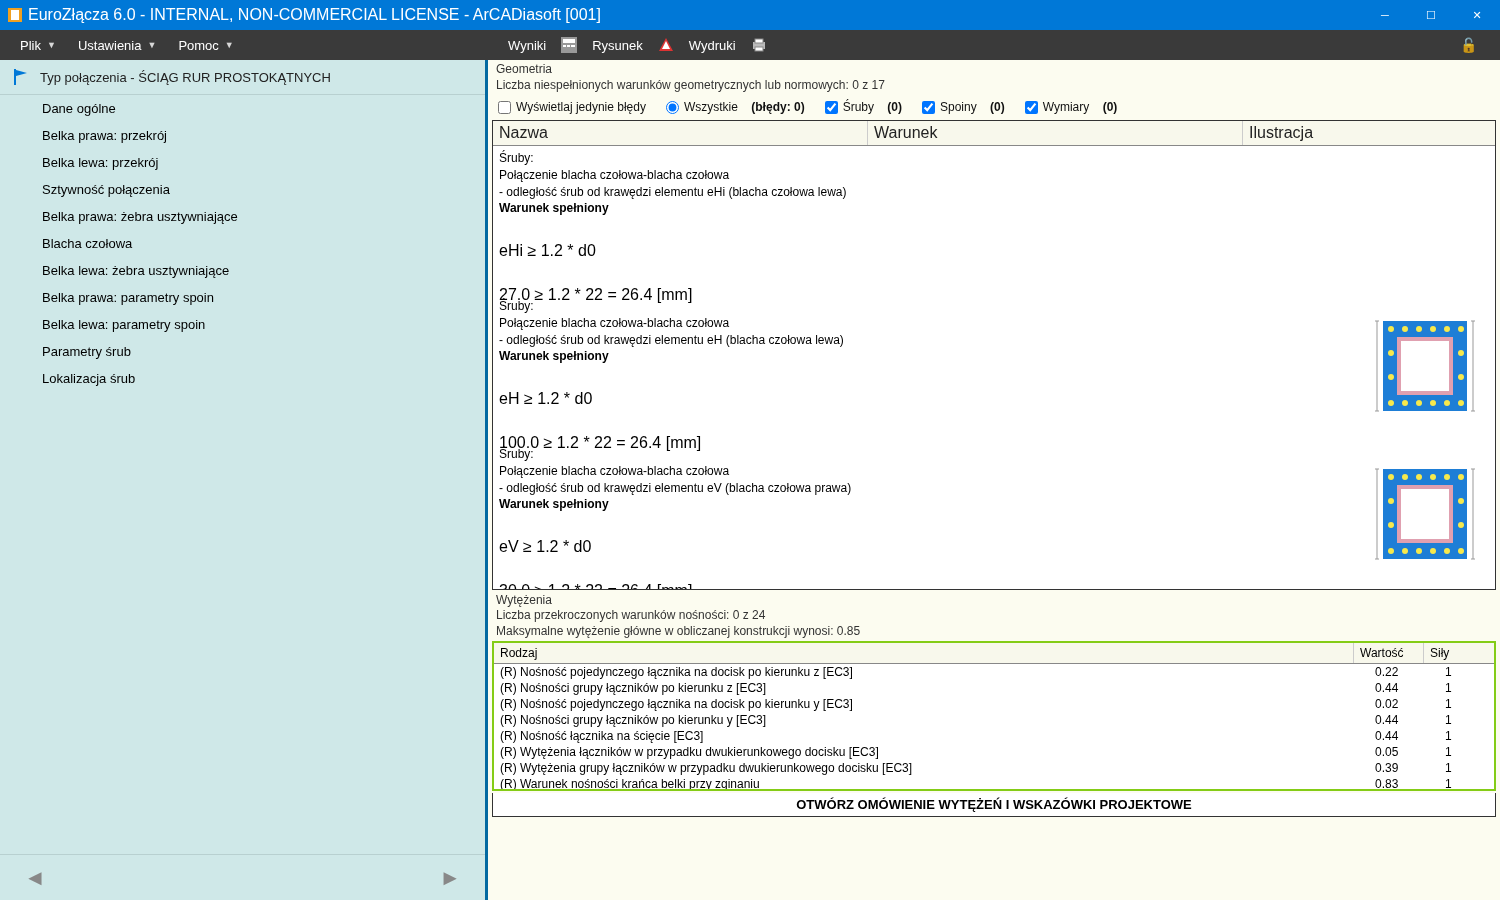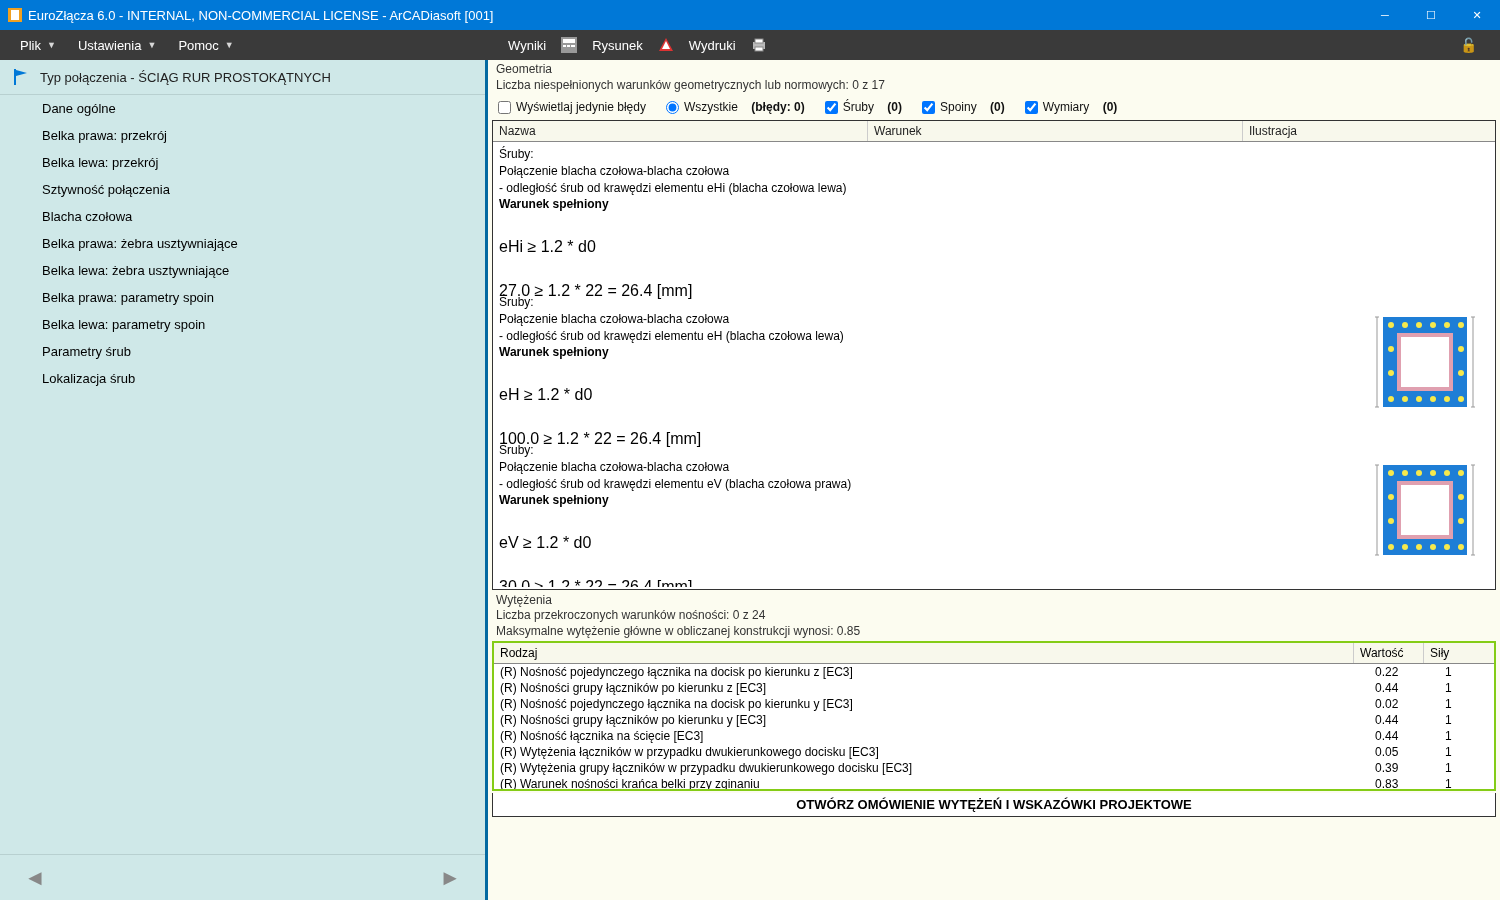--- a/index.html
+++ b/index.html
@@ -1,19 +1,19 @@
 <!DOCTYPE html>
 <html><head>
 <meta charset="utf-8">
 <style>
 * { box-sizing: border-box; margin: 0; padding: 0; font-family: "Segoe UI", Tahoma, sans-serif; }
 body { width: 1500px; height: 900px; overflow: hidden; background: #fff; font-size: 13px; }
 
 .titlebar { height: 30px; background: #0078d7; color: #fff; display: flex; align-items: center; padding-left: 8px; }
-.titlebar .title { flex: 1; font-size: 13px; }
+.titlebar .title { flex: 1; font-size: 16px; }
 .win-btns { display: flex; }
 .win-btn { width: 46px; height: 30px; display: flex; align-items: center; justify-content: center; font-size: 11px; cursor: pointer; }
 
 .menubar { height: 30px; background: #3a3a3a; color: #fff; display: flex; align-items: center; padding: 0 12px; font-size: 13px; }
 .menubar .left { flex: 0 0 478px; display: flex; align-items: center; gap: 6px; }
 .menubar .right { flex: 1; display: flex; align-items: center; gap: 6px; padding-left: 10px; position: relative; }
 .menu-item { padding: 4px 8px; cursor: pointer; display: flex; align-items: center; gap: 6px; }
 .caret { font-size: 9px; opacity: 0.8; }
 .tool-icon { width: 18px; height: 18px; display: inline-flex; align-items: center; justify-content: center; }
 .lock { position: absolute; right: 10px; font-size: 14px; opacity: 0.85; }
@@ -32,21 +32,21 @@
 
 .content { flex: 1; display: flex; flex-direction: column; background: #fcfcf0; }
 .geo-head { padding: 2px 8px 1px; font-size: 12px; color: #333; }
 .geo-sub { padding: 1px 8px 4px; font-size: 12px; color: #333; }
 .filters { display: flex; align-items: center; gap: 20px; padding: 4px 10px 6px; font-size: 12px; color: #111; }
 .filters label { display: flex; align-items: center; gap: 5px; cursor: pointer; }
 .filters input { cursor: pointer; }
 .bold { font-weight: bold; }
 
 .geo-table { margin: 0 4px; border: 1px solid #333; height: 470px; overflow: hidden; position: relative; background: #fff; }
-.geo-th { display: flex; background: #f8f8ec; border-bottom: 1px solid #888; font-size: 12px; color: #222; }
+.geo-th { display: flex; background: #f8f8ec; border-bottom: 1px solid #888; font-size: 16px; color: #222; }
 .geo-th > div { padding: 3px 6px; border-right: 1px solid #ccc; }
 .gc1 { width: 375px; } .gc2 { width: 375px; } .gc3 { flex: 1; border-right: none !important; }
 .geo-body { height: 445px; overflow-y: auto; }
 .geo-row { display: flex; padding: 4px 0; flex-direction: column; }
 .geo-row .c1 { width: 375px; padding: 0 6px; font-size: 12px; line-height: 1.4; }
 .geo-row .c2 { width: 375px; padding: 0 6px; font-size: 16px; line-height: 1.4; }
 .geo-row .c3 { flex: 1; padding: 4px 20px 4px 6px; display: flex; justify-content: flex-end; }
 .geo-row .c3 .illus { width: 100px; height: 110px; }
 
 .wy-head { padding: 3px 8px 0; font-size: 12px; color: #333; }
@@ -144,22 +144,22 @@
             <polygon points="4,2 15,5 4,8" fill="#0078d7"></polygon>
           </svg>
       </span>
       <span class="txt">Typ połączenia - ŚCIĄG RUR PROSTOKĄTNYCH</span>
     </div>
     <div class="nav" id="nav-list">
         <div class="nav-item">Dane ogólne</div>
         <div class="nav-item">Belka prawa: przekrój</div>
         <div class="nav-item">Belka lewa: przekrój</div>
         <div class="nav-item">Sztywność połączenia</div>
+        <div class="nav-item">Belka prawa: żebra usztywniające</div>
         <div class="nav-item">Blacha czołowa</div>
-        <div class="nav-item">Belka prawa: żebra usztywniające</div>
         <div class="nav-item">Belka lewa: żebra usztywniające</div>
         <div class="nav-item">Belka prawa: parametry spoin</div>
         <div class="nav-item">Belka lewa: parametry spoin</div>
         <div class="nav-item">Parametry śrub</div>
         <div class="nav-item">Lokalizacja śrub</div>
       </div>
     <div class="nav-arrows">
       <span class="arrow">◄</span>
       <span class="arrow">►</span>
     </div>

